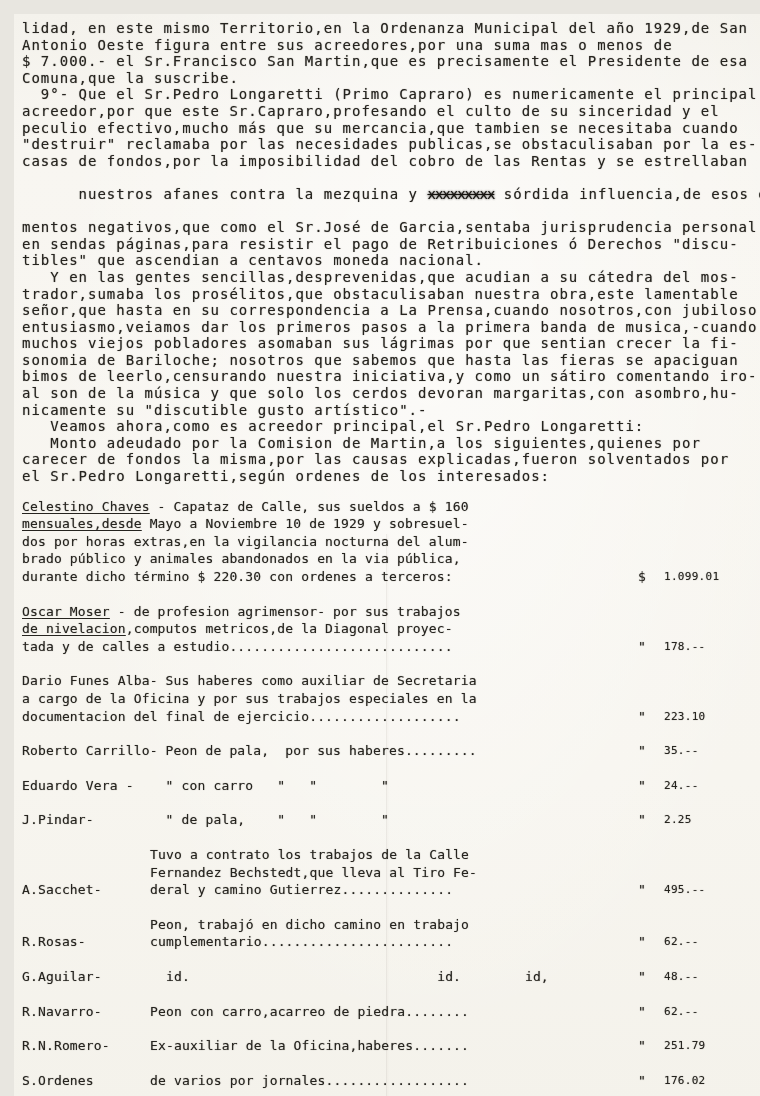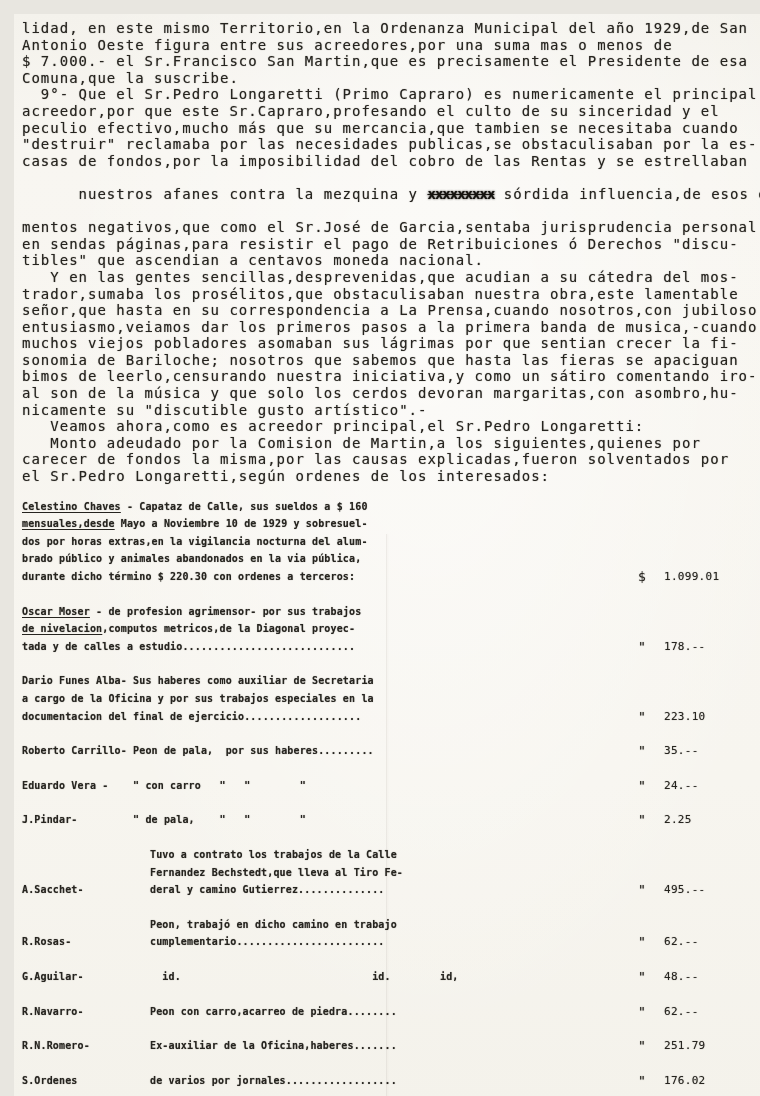--- a/index.html
+++ b/index.html
@@ -24,42 +24,41 @@
     letter-spacing:1px;
     text-shadow:0 0 1px rgba(42,39,33,0.55);
   }
   
   .ledger{margin-top:13px;}
   .entry{display:flex;align-items:flex-end;}
   .entry + .entry{margin-top:17px;}
   .e-left{flex:1;min-width:0;}
   .ln{
     white-space:pre;
-    font-size:10px;
+    font-size:13px;
     line-height:17.6px;
     letter-spacing:0.15px;
     text-shadow:0 0 1px rgba(42,39,33,0.5);
-    font-weight:bold;
   }
   .e-cur{
     width:26px;
     font-size:13px;line-height:17.6px;
     text-shadow:0 0 1px rgba(42,39,33,0.5);
   }
   .e-amt{
     width:100px;
     font-size:11px;line-height:17.6px;
     letter-spacing:0.3px;
     text-shadow:0 0 1px rgba(42,39,33,0.5);
   }
   .ncol{display:flex;align-items:flex-end;}
   .nname{width:128px;flex:none;}
   .u{text-decoration:underline;text-underline-offset:2px;}
   .red{
-    font-weight:700;
+    font-weight:400;
     text-decoration:line-through;
     color:#15130f;
     letter-spacing:-1px;
     text-shadow:0 0 2px rgba(20,18,14,0.9);
   }
   .crease{
     position:absolute;
     left:372px;top:520px;bottom:0;width:1px;
     background:rgba(70,62,48,0.07);
     box-shadow:1px 0 2px rgba(70,62,48,0.04);

